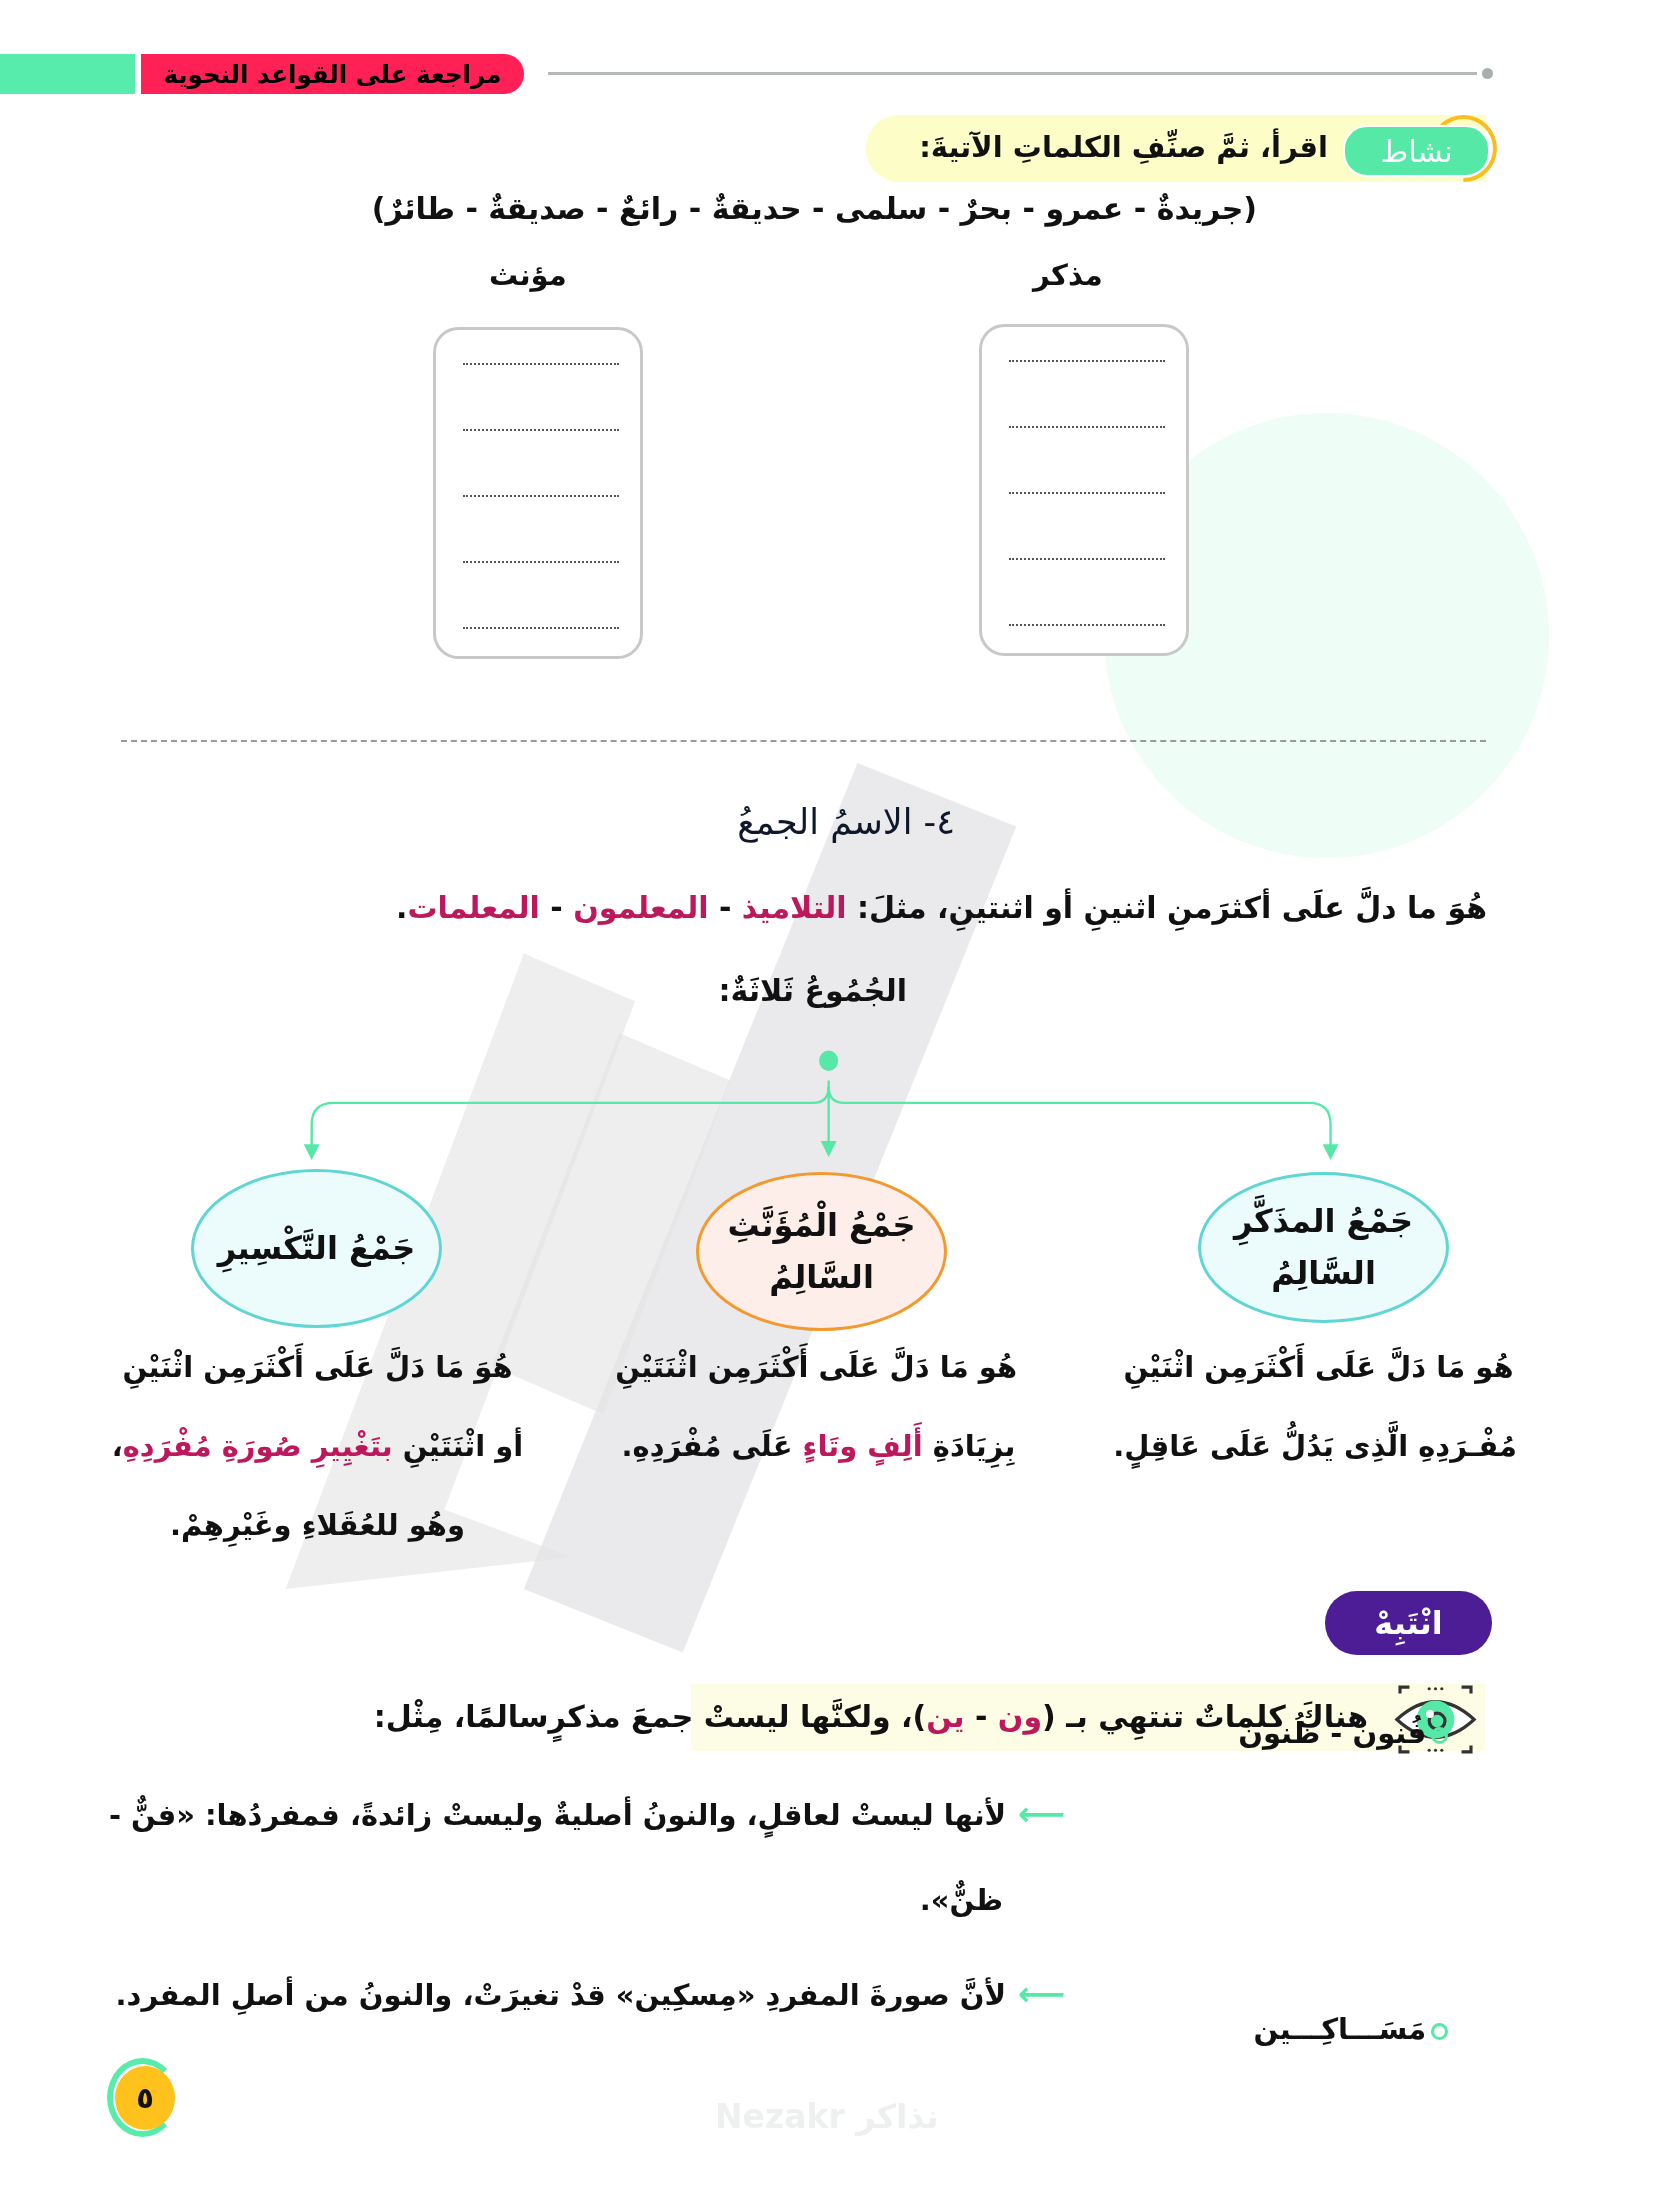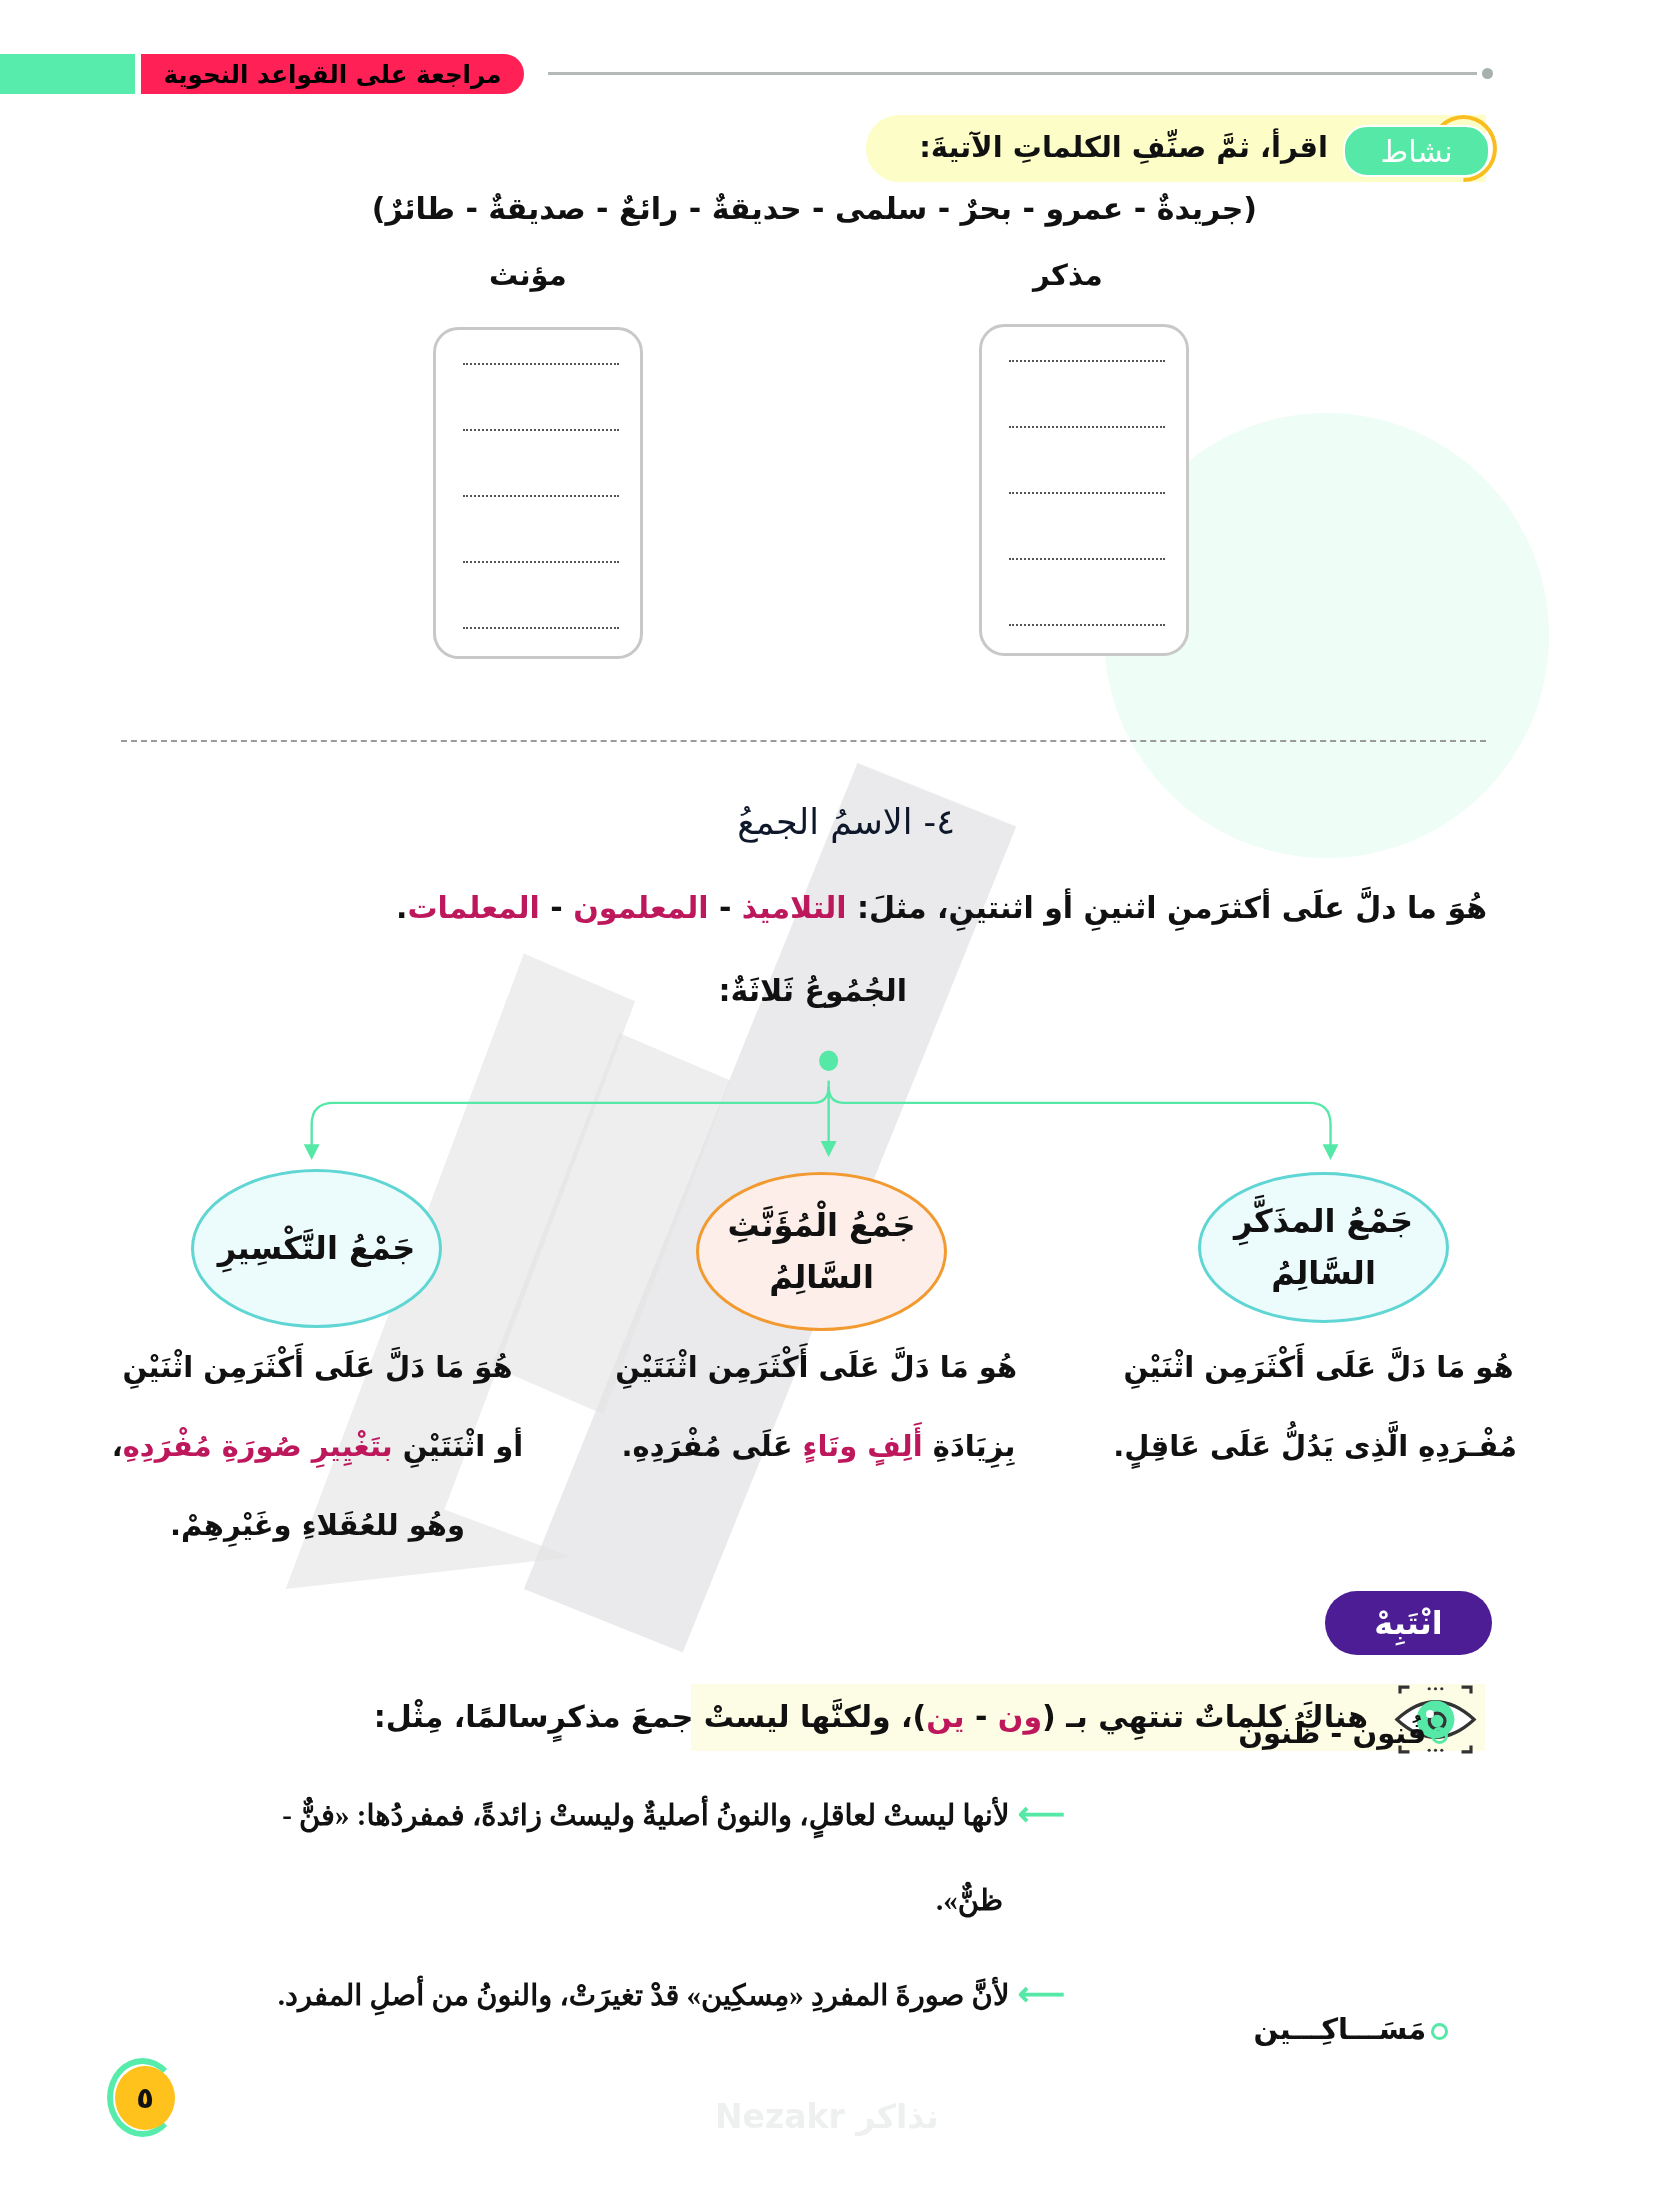--- a/index.html
+++ b/index.html
@@ -59,21 +59,21 @@
 
   .notice-badge { left: 1325px; top: 1591px; width: 167px; height: 64px; border-radius: 32px;
     background: #4c1d95; color: #fff; font-size: 32px; font-weight: bold;
     display: flex; align-items: center; justify-content: center; }
   .notice-bar { left: 691px; top: 1684px; width: 794px; height: 67px; background: #fdfde6; }
   .notice-text { right: 302px; top: 1687px; font-size: 30px; font-weight: bold; direction: rtl; white-space: nowrap; line-height: 60px; }
   .eye { left: 1392px; top: 1684px; }
 
   .ex-word { font-size: 29px; font-weight: bold; direction: rtl; white-space: nowrap; }
   .ex-bullet { display: inline-block; width: 11px; height: 11px; border: 3.2px solid #56e8a6; border-radius: 50%; vertical-align: middle; margin-left: 4.8px; }
-  .ex-reason { font-size: 29px; font-weight: bold; direction: rtl; white-space: nowrap; font-family: Liberation Serif, serif; }
+  .ex-reason { font-size: 29px; font-weight: bold; direction: rtl; white-space: nowrap; }
   .arrow { color: #56e8a6; font-size: 33px; }
 
   .pagenum { left: 107px; top: 2058px; width: 71px; height: 79px; }
   .pn-ring { position: absolute; left: 0; top: 0; width: 71px; height: 79px; border-radius: 50%;
     border: 6.4px solid #58ecac; border-right-color: transparent; box-sizing: border-box; }
   .pn-fill { position: absolute; left: 8px; top: 8px; width: 60px; height: 64px; border-radius: 50%;
     background: #ffc21c; display: flex; align-items: center; justify-content: center; font-size: 29px; font-weight: bold; color: #111; }
   .wm-logo { left: 715px; top: 2097px; font-size: 33px; font-weight: bold; color: #eef0f0; white-space: nowrap; }
 </style>
 </head>

